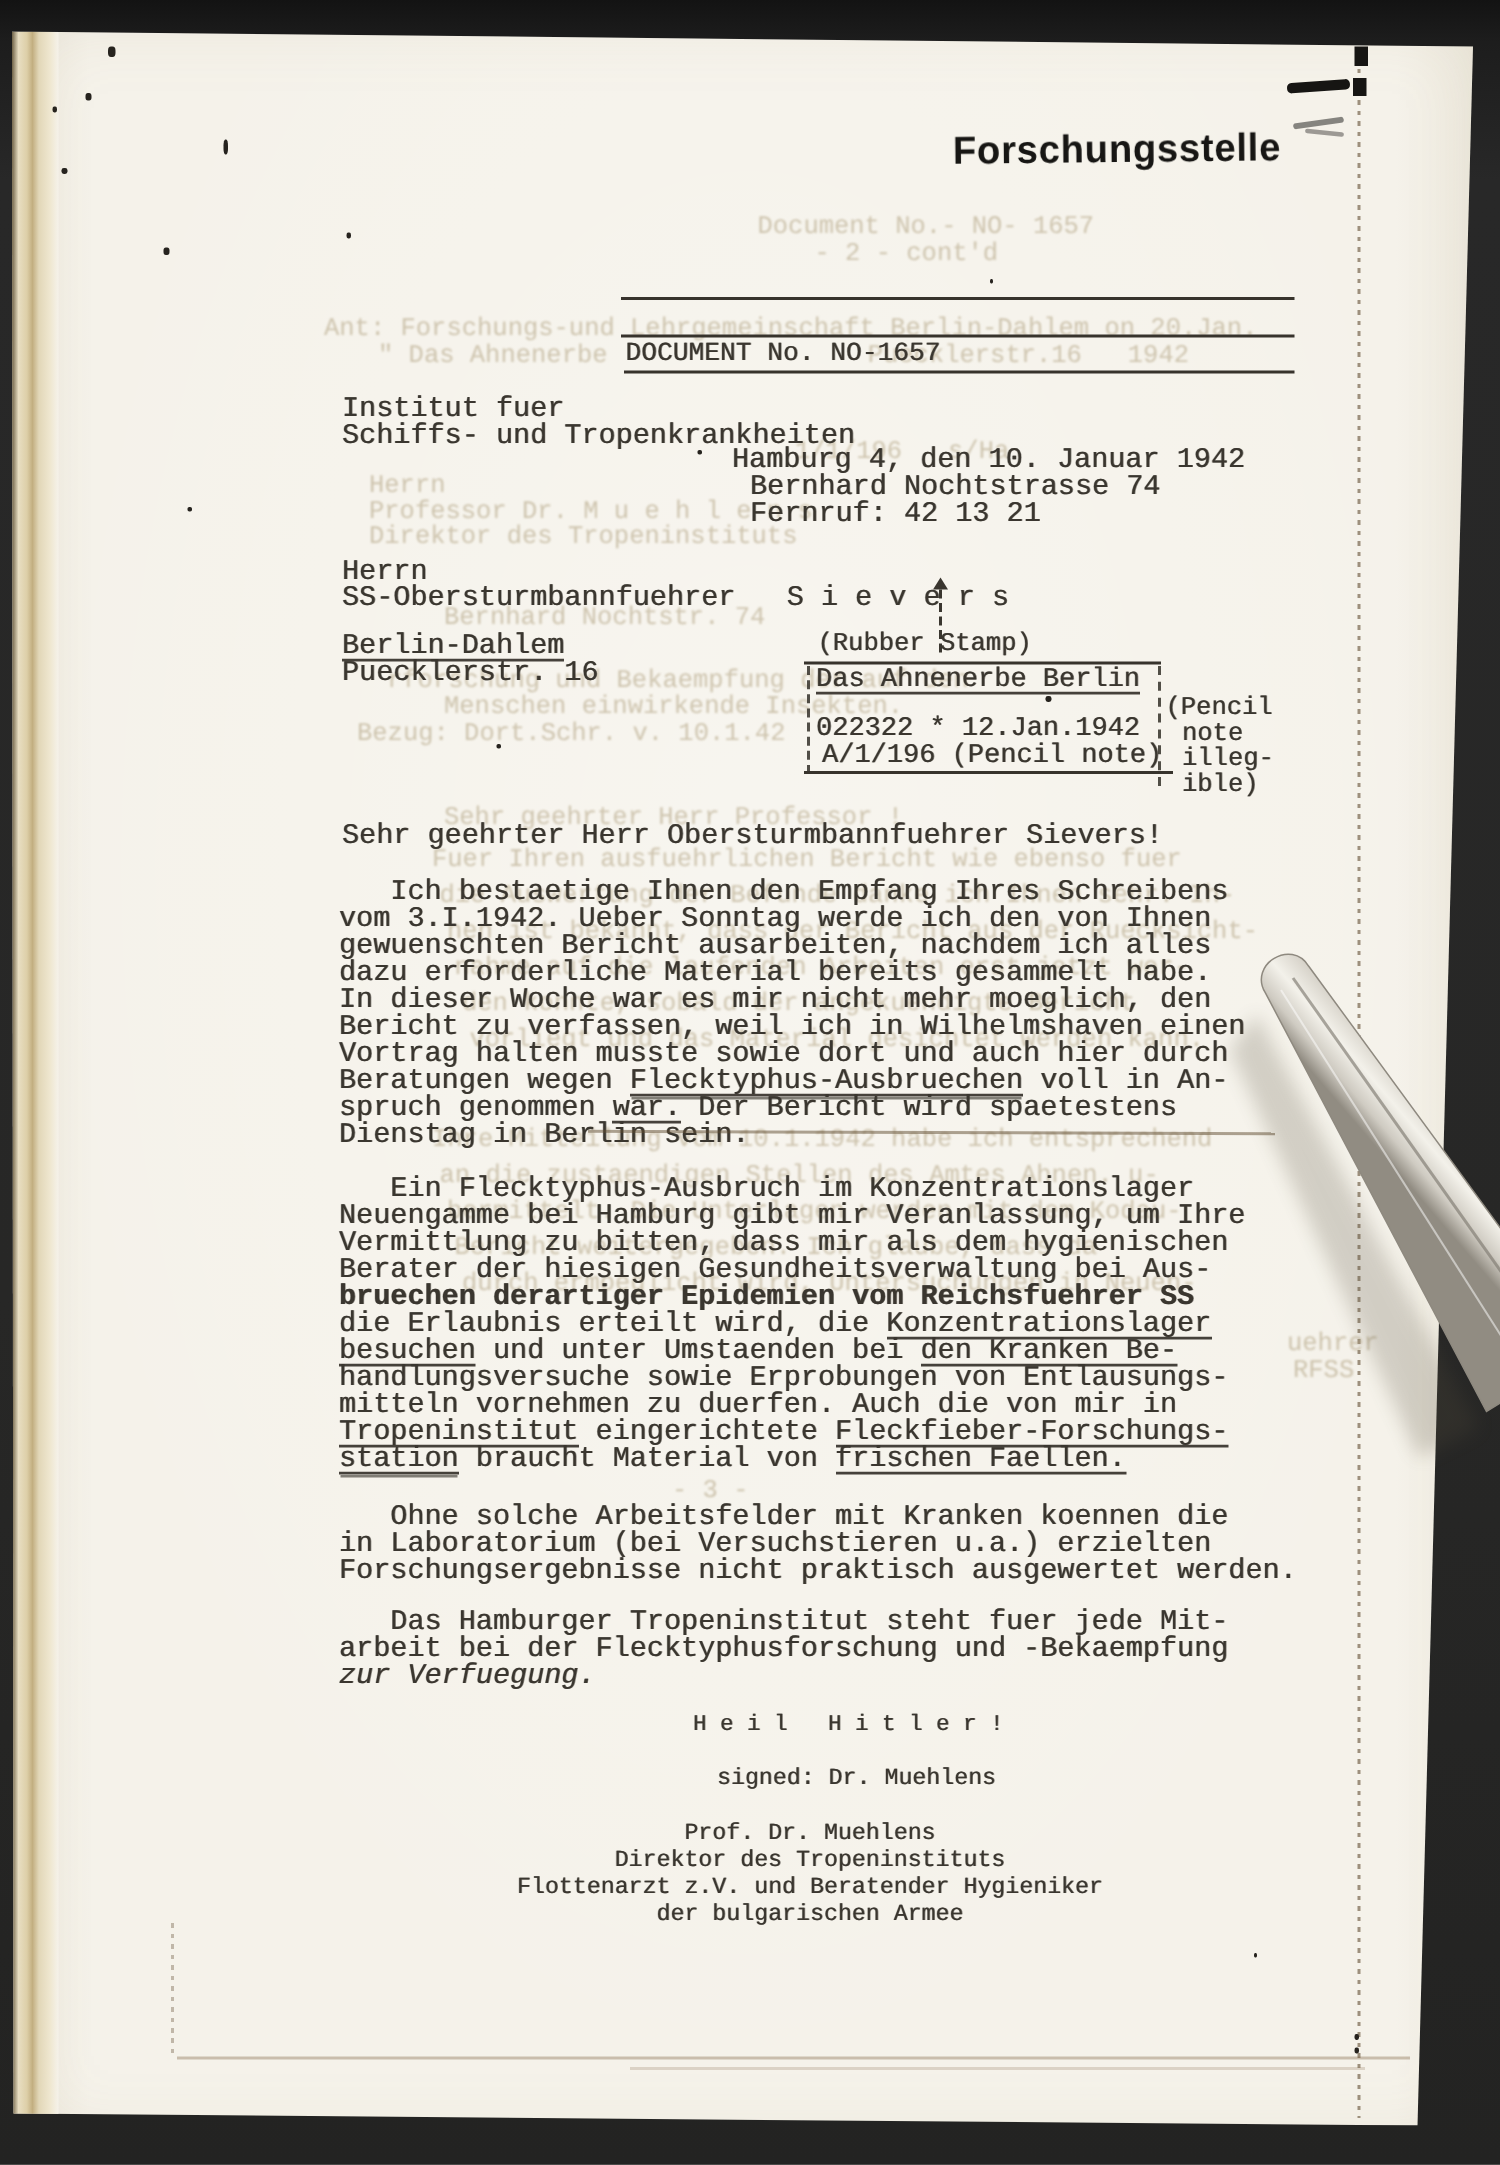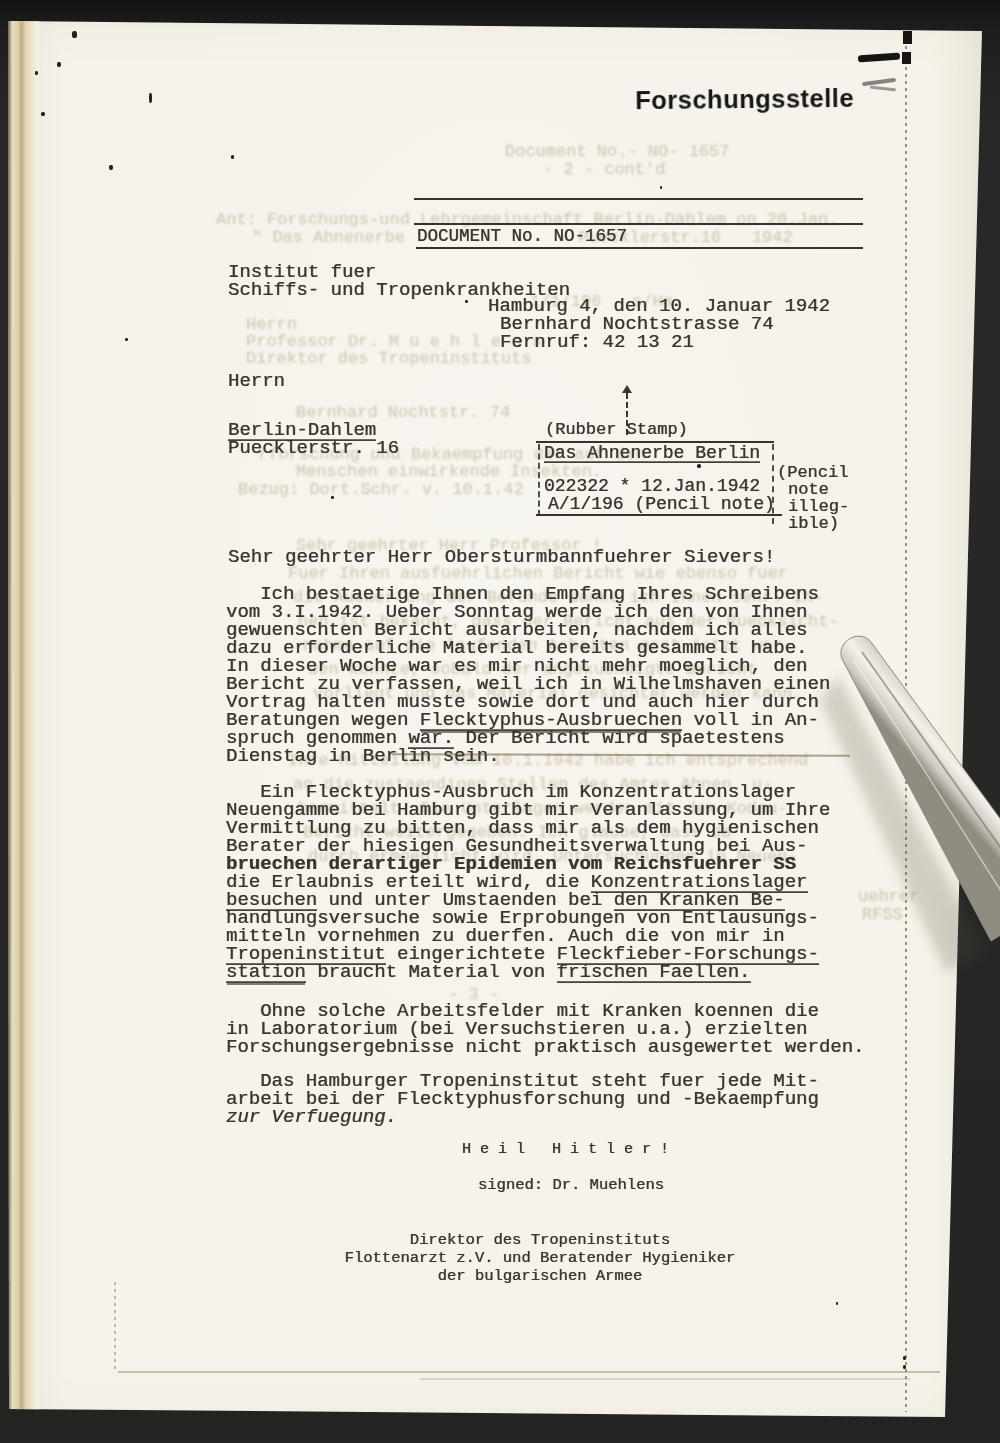--- a/index.html
+++ b/index.html
@@ -96,20 +96,21 @@
     <div class="typ hdr" style="left:417px;top:227px;">DOCUMENT No. NO-1657</div>
     <div class="rule" style="left:416px;top:247px;width:447px;"></div>
 
     <div class="typ" style="left:228px;top:263px;">Institut fuer</div>
     <div class="typ" style="left:228px;top:281px;">Schiffs- und Tropenkrankheiten</div>
     <div class="typ" style="left:488px;top:297px;">Hamburg 4, den 10. Januar 1942</div>
     <div class="typ" style="left:500px;top:315px;">Bernhard Nochtstrasse 74</div>
     <div class="typ" style="left:500px;top:333px;">Fernruf: 42 13 21</div>
 
     <div class="typ" style="left:228px;top:372px;">Herrn</div>
+    <div class="typ" style="left:228px;top:389px;">SS-Obersturmbannfuehrer   S i e v e r s</div>
     <div class="typ" style="left:228px;top:421px;"><span class="u1">Berlin-Dahlem</span></div>
     <div class="typ" style="left:228px;top:439px;">Puecklerstr. 16</div>
 
     <div id="arrowhead" style="left:622px;top:385px;"></div>
     <div id="sievers-arrow" style="left:626px;top:393px;height:42px;"></div>
 
     <div class="typ sm" style="left:545px;top:420px;">(Rubber Stamp)</div>
     <div class="rule" style="left:536px;top:441px;width:238px;"></div>
     <div id="rsbox-l" style="left:538px;top:444px;height:72px;"></div>
     <div id="rsbox-r" style="left:772px;top:444px;height:80px;"></div>
@@ -151,20 +152,21 @@
         <div class="typ" style="left: 226px; top: 1038px;"><span>Forschungsergebnisse nicht praktisch ausgewertet werden.</span></div>
         <div class="typ" style="left: 226px; top: 1072px;"><span>   Das Hamburger Tropeninstitut steht fuer jede Mit-</span></div>
         <div class="typ" style="left: 226px; top: 1090px;"><span>arbeit bei der Flecktyphusforschung und -Bekaempfung</span></div>
         <div class="typ" style="left: 226px; top: 1108px; font-style: italic;"><span>zur Verfuegung.</span></div>
       </div>
 
     <div class="abs" style="left:392px;top:754px;width:458px;height:1.6px;background:rgba(95,75,48,.5);transform:rotate(.2deg);"></div>
 
     <div class="typ" style="left:462px;top:1140px;font-size:15px;">H e i l   H i t l e r !</div>
     <div class="typ" style="left:478px;top:1176px;font-size:15.5px;">signed: Dr. Muehlens</div>
+    <div class="typ sigblock" style="left:240px;top:1213px;width:600px;font-size:15.5px;">Prof. Dr. Muehlens</div>
     <div class="typ sigblock" style="left:240px;top:1231px;width:600px;font-size:15.5px;">Direktor des Tropeninstituts</div>
     <div class="typ sigblock" style="left:240px;top:1249px;width:600px;font-size:15.5px;">Flottenarzt z.V. und Beratender Hygieniker</div>
     <div class="typ sigblock" style="left:240px;top:1267px;width:600px;font-size:15.5px;">der bulgarischen Armee</div>
 
     <div id="speck-layer">
         <div class="speck" style="left: 72px; top: 31px; width: 5px; height: 7px;"></div>
         <div class="speck" style="left: 57px; top: 62px; width: 4px; height: 5px;"></div>
         <div class="speck" style="left: 35px; top: 71px; width: 3px; height: 4px;"></div>
         <div class="speck" style="left: 149px; top: 93px; width: 3px; height: 10px;"></div>
         <div class="speck" style="left: 41px; top: 112px; width: 4px; height: 4px;"></div>

